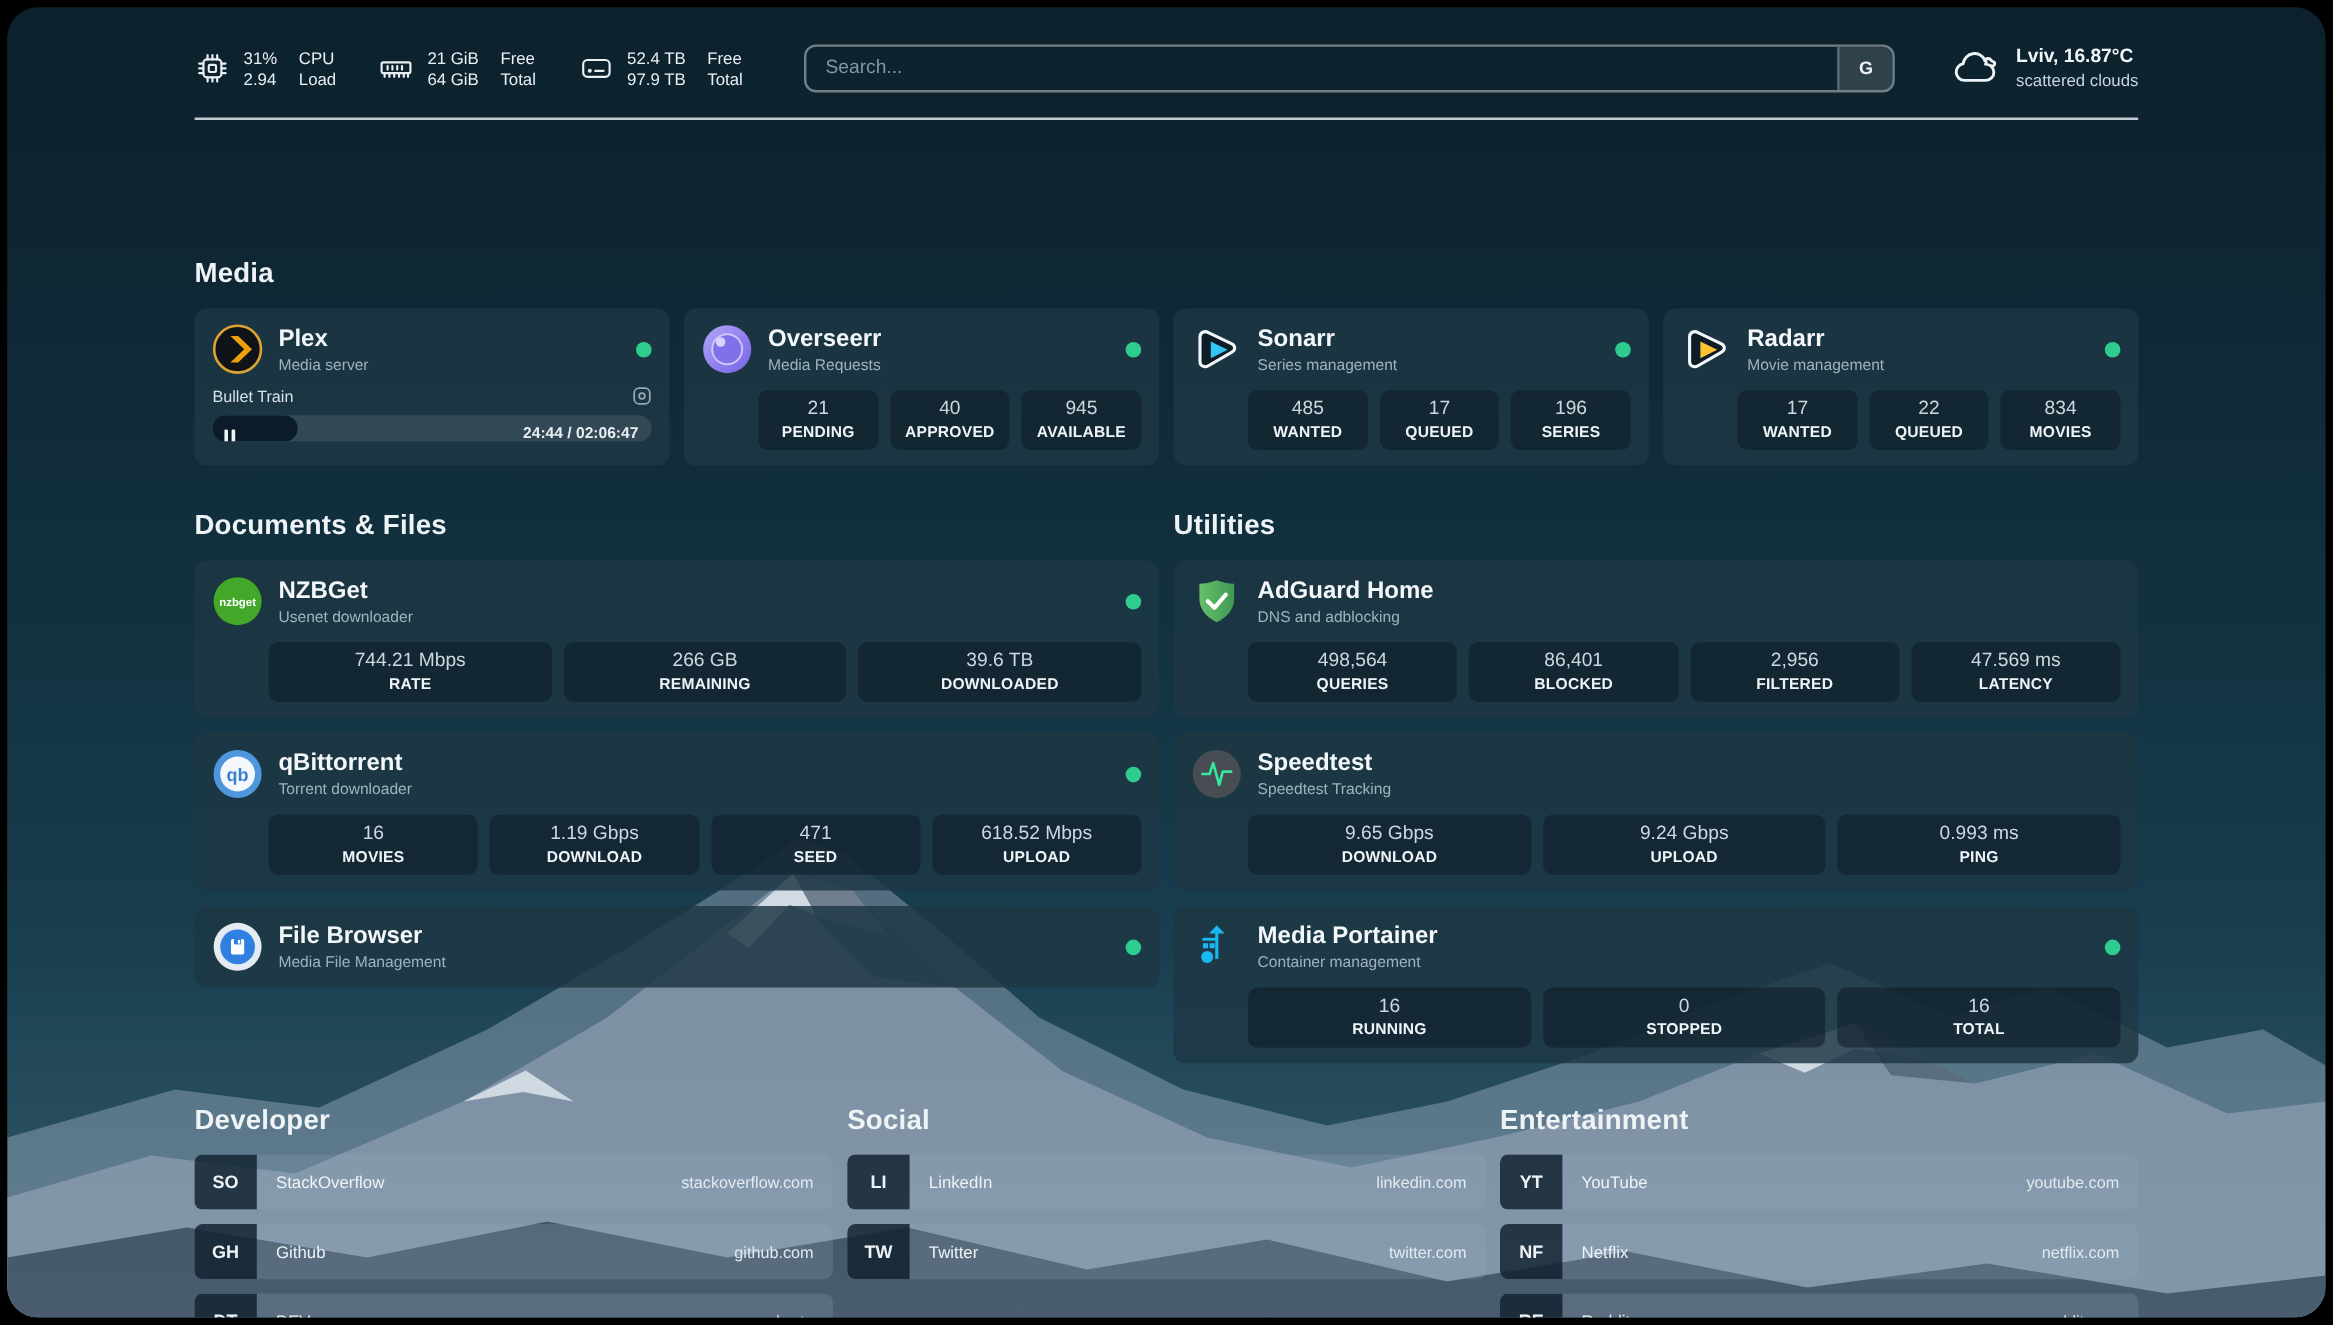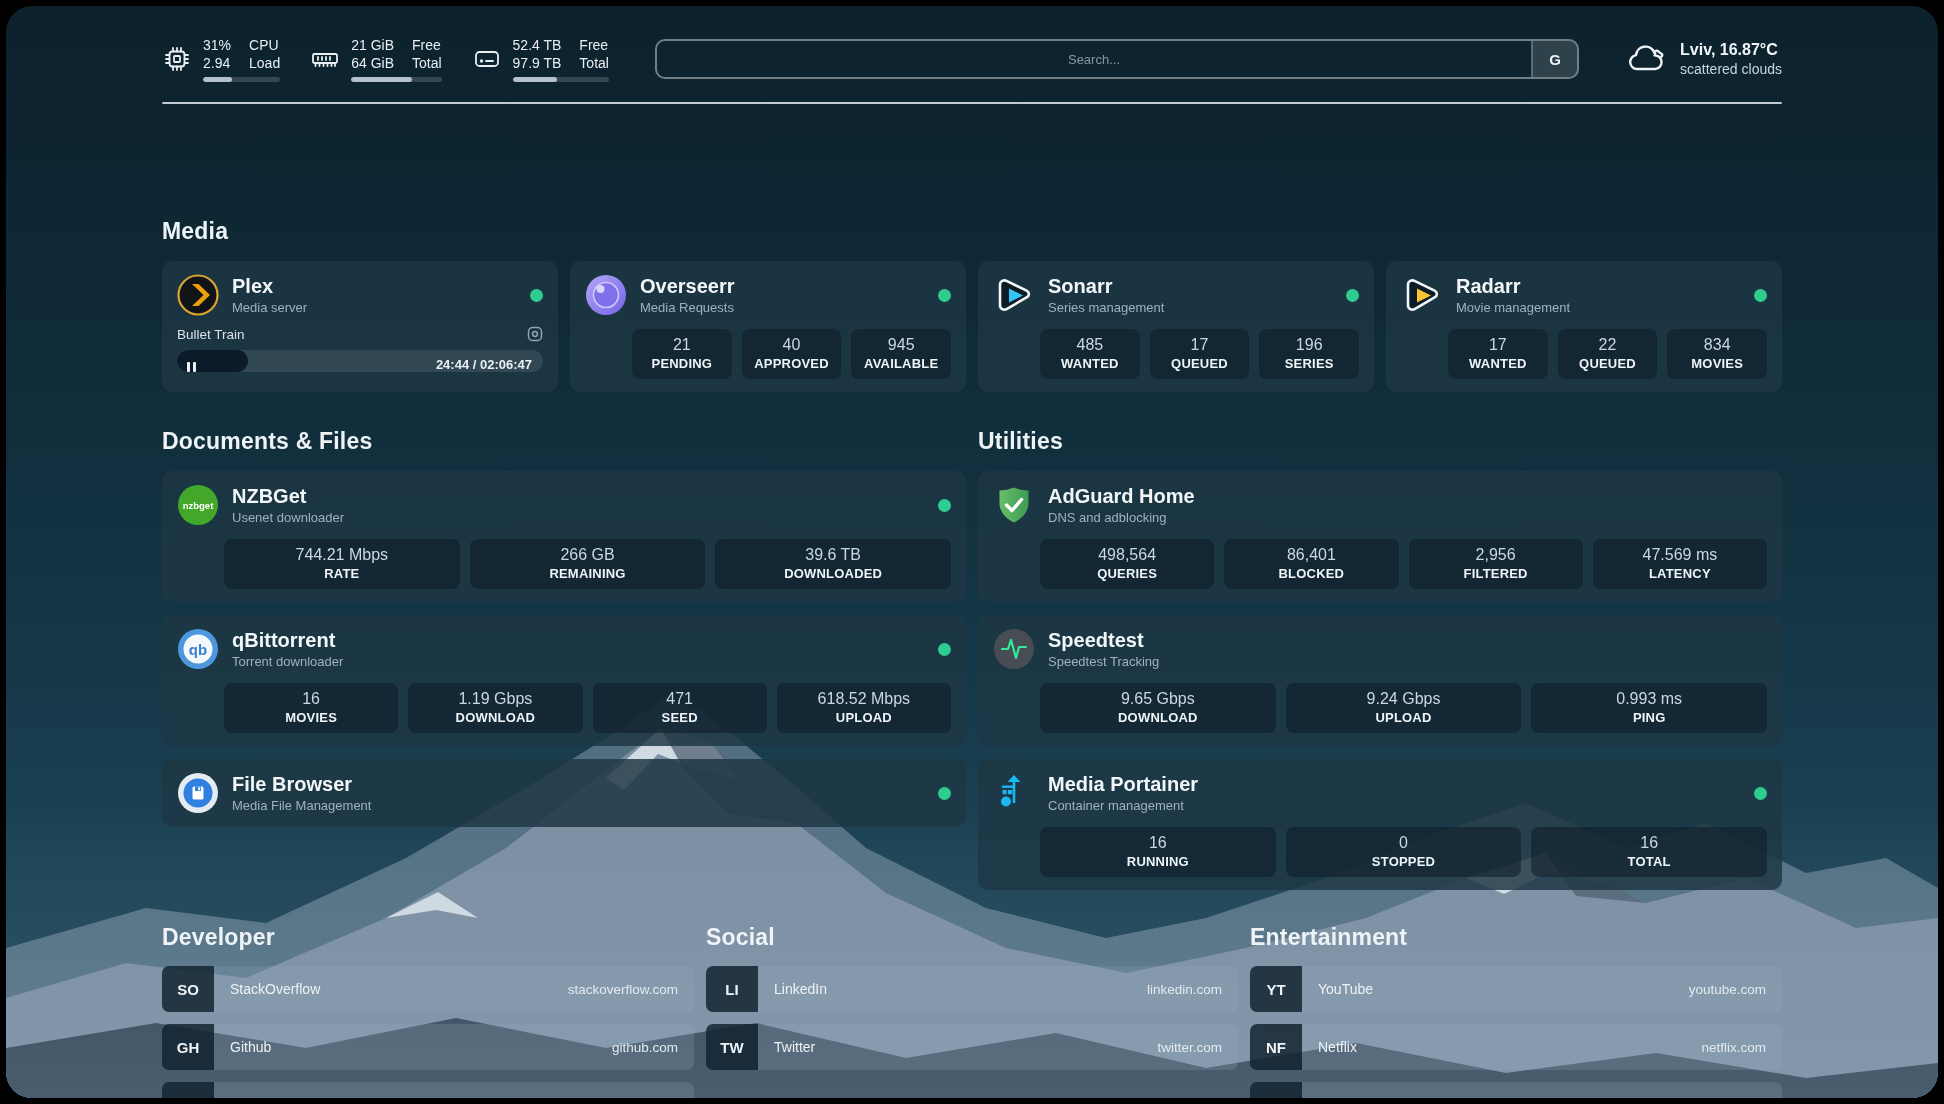--- a/index.html
+++ b/index.html
@@ -13,31 +13,31 @@
   .fog { position:absolute; left:0; right:0; bottom:0; height:300px;
          background:linear-gradient(180deg,rgba(170,190,205,0) 0%,rgba(170,190,205,0.18) 100%); pointer-events:none;}
   .content { position:relative; width:1620px; margin:0 auto; padding-top:30px; }
 
   
   .topbar { display:flex; align-items:center; }
   .resources { display:flex; gap:30px; }
   .resource { display:flex; align-items:center; gap:11px; }
   .res-icon { width:30px; height:30px; color:#e9eff3; flex:none; }
   .res-icon svg { width:100%; height:100%; }
-  .res-data { display:flex; flex-direction:column; gap:5px; }
+  .res-data { display:flex; flex-direction:row; gap:5px; }
   .res-text { display:flex; gap:18px; font-size:14px; color:#e9eff3; line-height:1.3; }
   .res-col { display:flex; flex-direction:column; }
   .res-bar { height:5px; border-radius:3px; background:rgba(255,255,255,0.17); overflow:hidden; }
   .res-fill { height:100%; border-radius:3px; background:#b4c1ca; }
 
   .searchbox { flex:1; margin:0 46px; height:40px; display:flex; align-items:stretch;
     border:2px solid rgba(255,255,255,0.42); border-radius:10px;
     background:rgba(14,36,48,0.35); overflow:hidden; }
   .searchbox input { flex:1; border:none; outline:none; background:transparent;
-    padding:12px 16px; font-size:13px; color:#e9eff3; font-family:inherit;text-align:center; }
+    padding:12px 16px; font-size:16px; color:#e9eff3; font-family:inherit; }
   .searchbox input::placeholder { color:rgba(230,240,246,0.55); }
   .search-provider { width:46px; display:flex; align-items:center; justify-content:center;
     background:rgba(255,255,255,0.14); border-left:2px solid rgba(255,255,255,0.22);
     font-size:15px; font-weight:700; color:#eef3f6; cursor:pointer; }
 
   .weather { display:flex; align-items:center; gap:13px; }
   .weather-icon { width:42px; height:42px; color:#eef3f6; }
   .weather-icon svg { width:100%; height:100%; }
   .weather-text { display:flex; flex-direction:column; gap:2px; }
   .weather-loc { font-size:16px; font-weight:600; color:#f1f5f8; }

